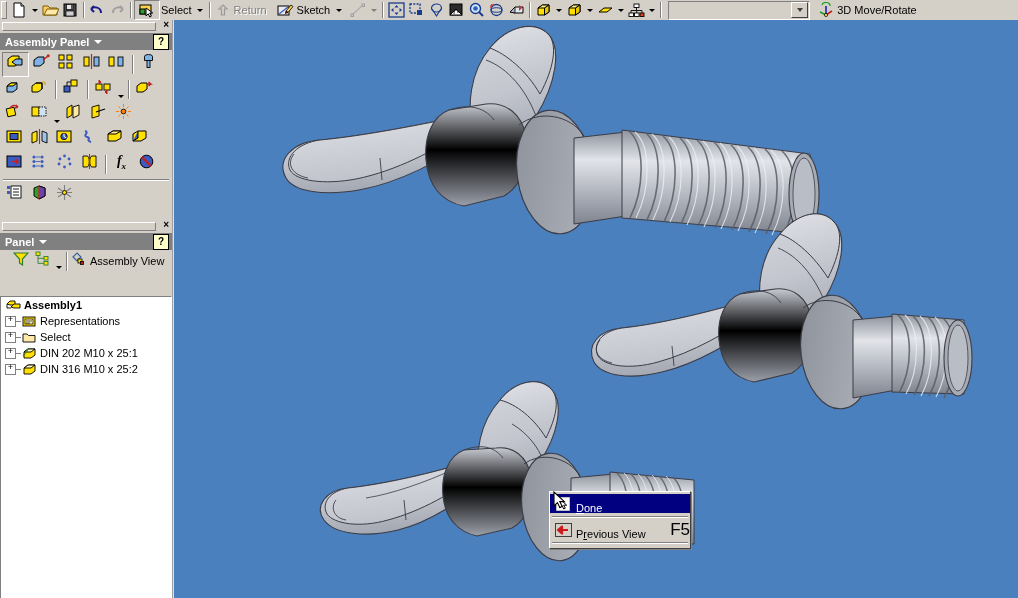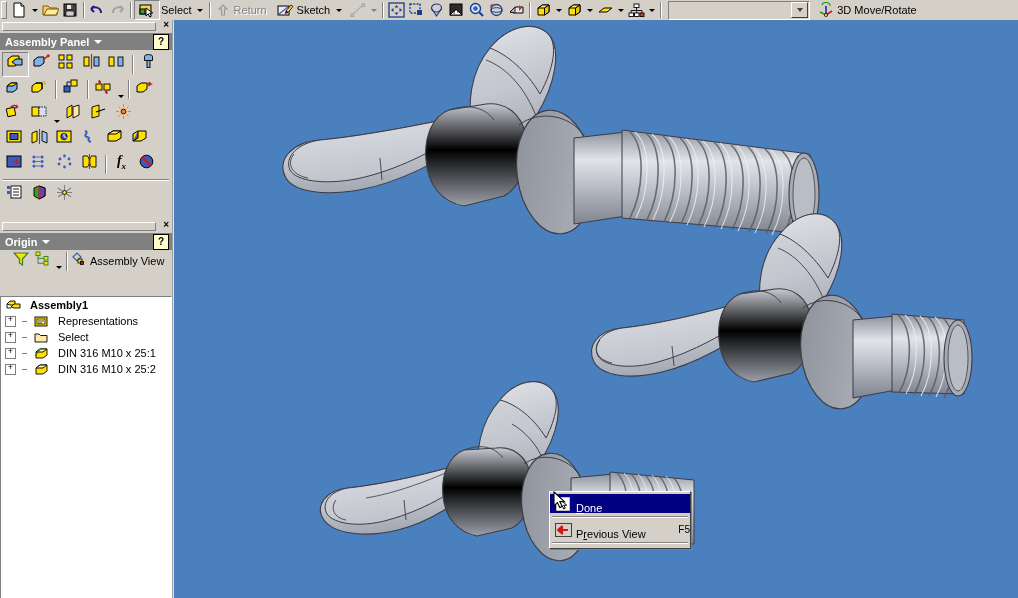--- a/index.html
+++ b/index.html
@@ -62,41 +62,41 @@
   .isep{width:1px;height:19px;margin:0 3px;background:#808080;box-shadow:1px 0 0 #fff;}
   .iarrow{width:9px;height:22px;display:flex;align-items:flex-end;justify-content:center;padding-bottom:6px;}
   .iarrow:after{content:"";border-left:3px solid transparent;border-right:3px solid transparent;border-top:3px solid #000;}
   .hsep{height:1px;background:#808080;box-shadow:0 1px 0 #fff;margin:2px 3px 3px 1px;}
 
   
   .tree-tb{height:22px;display:flex;align-items:center;background:#d4d0c8;padding-left:10px;}
   .tree-tb .tlabel{font-size:11px;color:#000;padding-left:2px;}
   .tree{background:#fff;border:1px solid #808080;border-right-color:#fff;border-bottom-color:#fff;
     position:absolute;left:0;top:276px;width:170px;height:302px;overflow:hidden;}
-  .tnode{display:flex;align-items:center;height:16px;padding-left:4px;white-space:nowrap;gap:6px;}
+  .tnode{display:flex;align-items:center;height:16px;padding-left:4px;white-space:nowrap;}
   .tnode.root{font-weight:bold;}
   .texp{width:9px;height:9px;border:1px solid #808080;background:#fff;
     font-size:9px;line-height:7px;text-align:center;color:#000;margin-right:0px;flex:none;font-family:"Liberation Mono",monospace;}
   .tdash{width:5px;height:1px;background:#808080;flex:none;}
   .tlbl{font-size:11px;color:#000;padding-left:3px;}
   .ticon{width:16px;height:14px;flex:none;display:flex;align-items:center;justify-content:center;}
 
   
   .view3d{position:absolute;left:174px;top:20px;width:844px;height:578px;background:#4a80bd;overflow:hidden;}
   .viewborder{position:absolute;left:172px;top:20px;width:2px;height:578px;
     background:linear-gradient(to right,#808080,#fff);}
 
   
   .ctxmenu{position:absolute;left:549px;top:491px;width:140px;background:#d4d0c8;
     border:1px solid #fff;border-right-color:#404040;border-bottom-color:#404040;
     box-shadow:1px 1px 0 #808080;padding:2px 0;}
   .mi{height:19px;display:flex;align-items:center;position:relative;padding-left:26px;font-size:11px;color:#000;}
   .mi.hl{background:#000080;color:#fff;}
   .mi .mlbl{flex:1;margin-top:8px;}
-  .mi .macc{font-size:10px;}
+  .mi .macc{font-size:17px;}
   .mi .micon{position:absolute;left:4px;top:2px;width:18px;height:15px;
     display:flex;align-items:center;justify-content:center;}
   .msep{height:1px;background:#808080;box-shadow:0 1px 0 #fff;margin:3px 2px;}
   .ul{text-decoration:underline;}
 
   
   .cursor{position:absolute;left:553px;top:491px;width:13px;height:20px;pointer-events:none;}
 </style>
 </head>
 <body>
@@ -540,21 +540,21 @@
           </svg>
         </div>
       </div>
     </div>
 
     <div class="dock-grab" style="margin-top:10px;">
       <div class="bars"></div>
       <span class="closex">×</span>
     </div>
     <div class="panel-title">
-      <span>Origin</span>
+      <span>Panel</span>
       <span class="caret"></span>
       <span class="helpbtn">?</span>
     </div>
 
     <div class="tree-tb">
       <div class="ibtn" style="width:22px;height:20px;">
         <svg width="16" height="15" viewBox="0 0 16 15">
           <path d="M1 2 h14 l-5.5 6 v6 l-3 -2 v-4 z" fill="#ffe000" stroke="#2f7f2f" stroke-width="1.2"></path>
         </svg>
       </div>
@@ -618,21 +618,21 @@
       <div class="tnode">
         <span class="texp">+</span>
         <span class="tdash"></span>
         <span class="ticon">
           <svg width="15" height="13" viewBox="0 0 15 13">
             <path d="M2 5 l4 -3 h7 v6 l-4 3 h-7 z" fill="#ffe000" stroke="#000" stroke-width=".9"></path>
             <path d="M2 5 l4 -3 h7 l-4 3 z" fill="#fff6c0" stroke="#000" stroke-width=".9"></path>
             <path d="M1 9 l6 -8" stroke="#2f7f2f" stroke-width="1.2"></path>
           </svg>
         </span>
-        <span class="tlbl">DIN 316  M10 x 25:1</span>
+        <span class="tlbl">DIN 202  M10 x 25:1</span>
       </div>
 
       <div class="tnode">
         <span class="texp">+</span>
         <span class="tdash"></span>
         <span class="ticon">
           <svg width="15" height="13" viewBox="0 0 15 13">
             <path d="M2 5 l4 -3 h7 v6 l-4 3 h-7 z" fill="#ffe000" stroke="#000" stroke-width=".9"></path>
             <path d="M2 5 l4 -3 h7 l-4 3 z" fill="#fff6c0" stroke="#000" stroke-width=".9"></path>
           </svg>

